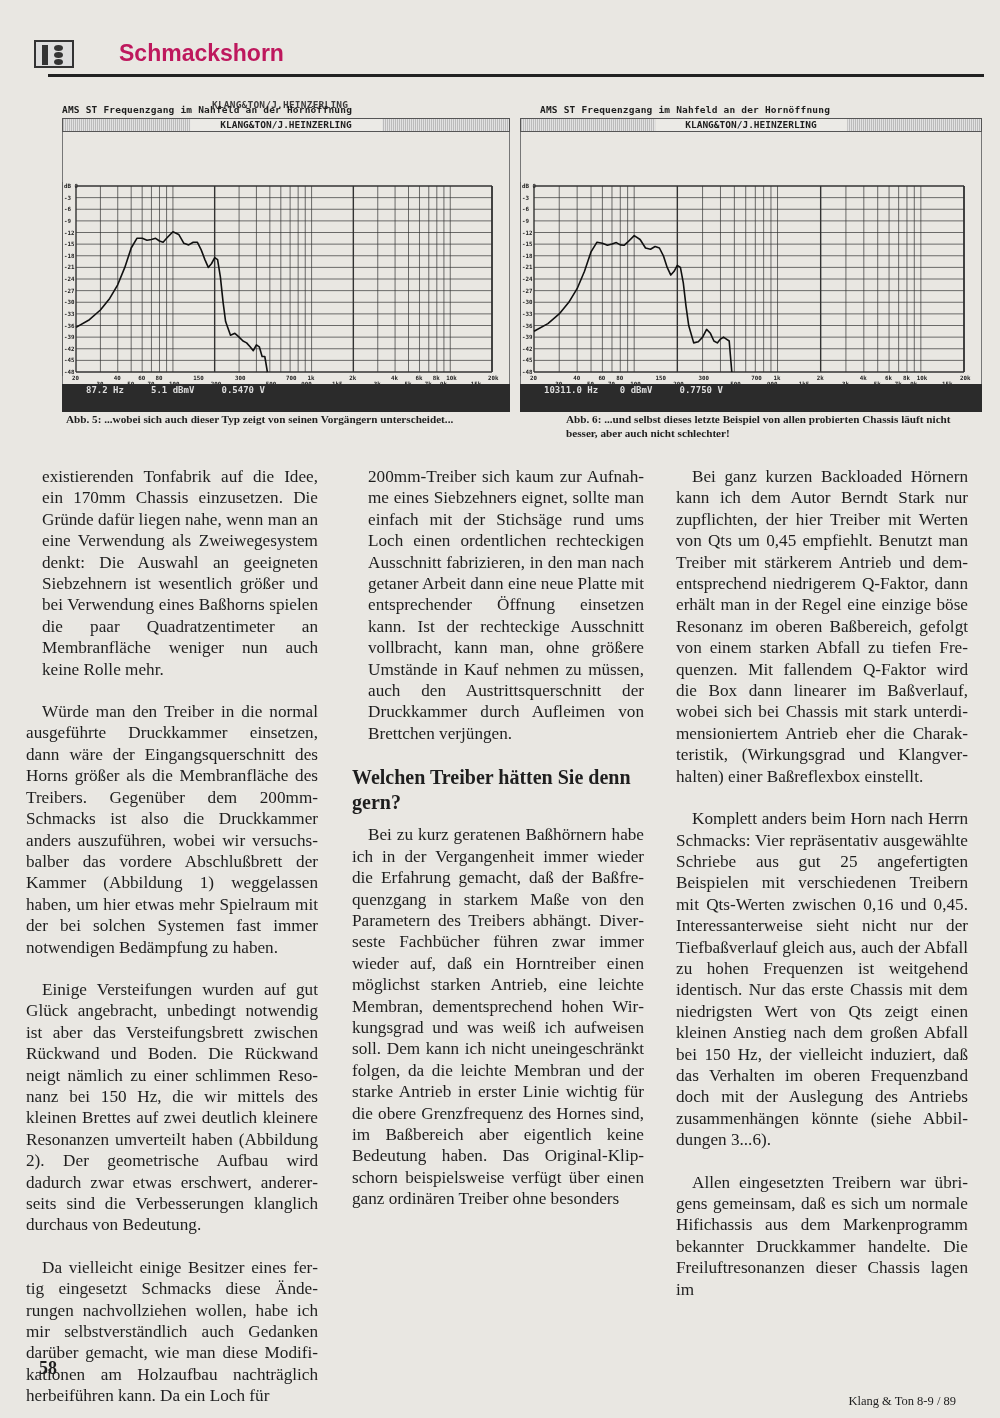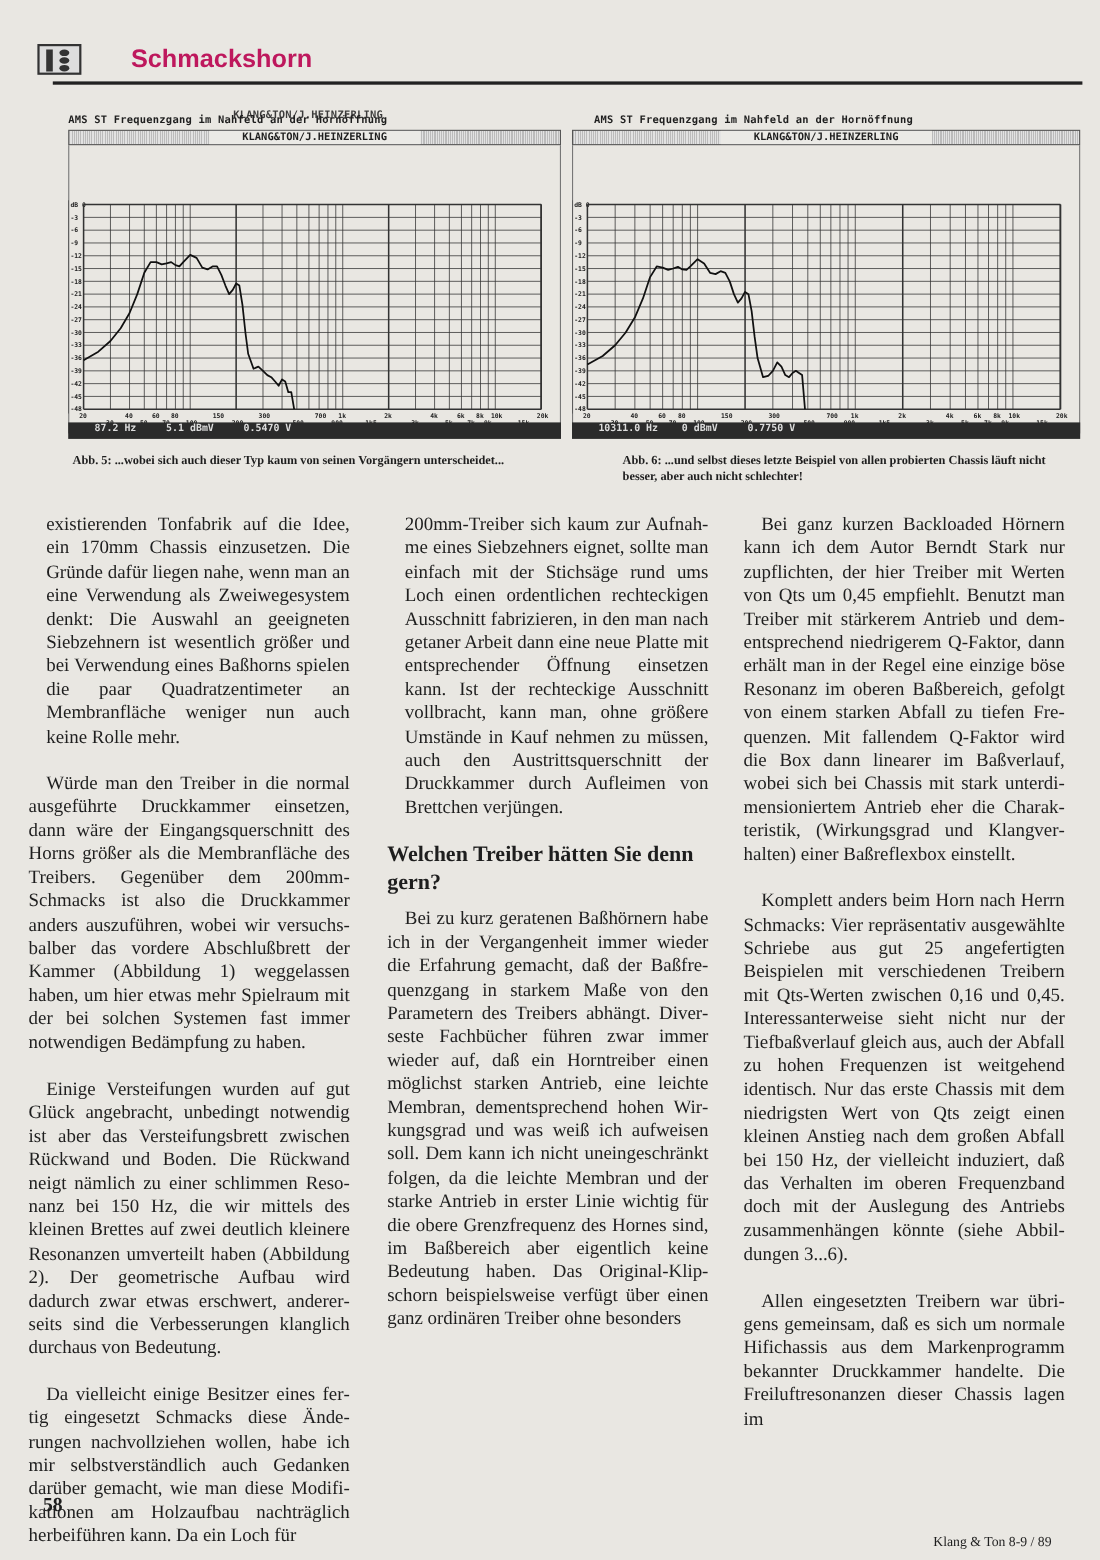--- a/index.html
+++ b/index.html
@@ -44,21 +44,21 @@
     position: absolute; left: 50%; transform: translateX(-50%); top: 0px;
     background: #ebeae6; padding: 0 30px;
     font-family: "DejaVu Sans Mono", monospace; font-size: 9.5px; font-weight: bold; line-height: 12px;
   }
   .chart-panel .frame {
     position: absolute; left: 0; top: 32px; width: 100%; height: 262px;
     border-left: 1px solid #777; border-right: 1px solid #777;
   }
   .chart-panel svg { position: absolute; left: 0; top: 70px; }
   .chart-panel .status {
-    position: absolute; left: 0; top: 284px; height: 15px; width: 100%;
+    position: absolute; left: 0; top: 284px; height: 28px; width: 100%;
     background: #2b2b2b; color: #ddd;
     font-family: "DejaVu Sans Mono", monospace; font-size: 9px; font-weight: bold; line-height: 12px;
     padding-left: 24px; white-space: pre;
   }
   .caption {
     position: absolute; top: 412px; font-size: 11.2px; font-weight: bold; line-height: 14px;
   }
 
   .col {
     position: absolute; top: 466px; width: 292px;
@@ -228,21 +228,21 @@
       <circle cx="188.06445404099176" cy="176.8125" r="0.1" fill="none"></circle>
       <circle cx="191.3204993321256" cy="180.6875" r="0.1" fill="none"></circle>
       <circle cx="194.40949273207207" cy="174.875" r="0.1" fill="none"></circle>
       <circle cx="197.34774220310345" cy="176.8125" r="0.1" fill="none"></circle>
       <circle cx="200.14927840734592" cy="186.5" r="0.1" fill="none"></circle>
       <circle cx="202.8262599277729" cy="186.5" r="0.1" fill="none"></circle>
       <circle cx="205.38929218400935" cy="202" r="0.1" fill="none"></circle>
     </svg>
   <div class="status">87.2 Hz     5.1 dBmV     0.5470 V</div>
 </div>
-<div class="caption" style="left:66px; width:400px;">Abb. 5: ...wobei sich auch dieser Typ kaum von seinen Vorgängern unterscheidet...</div>
+<div class="caption" style="left:66px; width:400px;">Abb. 5: ...wobei sich auch dieser Typ zeigt von seinen Vorgängern unterscheidet...</div>
 
 <div class="chart-panel" id="fig1" style="left:520px; width:462px;">
   <div class="hdr">
     <span style="padding-left:20px;">AMS ST   Frequenzgang im Nahfeld an der Hornöffnung</span>
   </div>
   <div class="banner">
       <span>KLANG&amp;TON/J.HEINZERLING</span>
     </div>
   <div class="frame"></div>
   <svg id="svg1" width="462" height="220">

